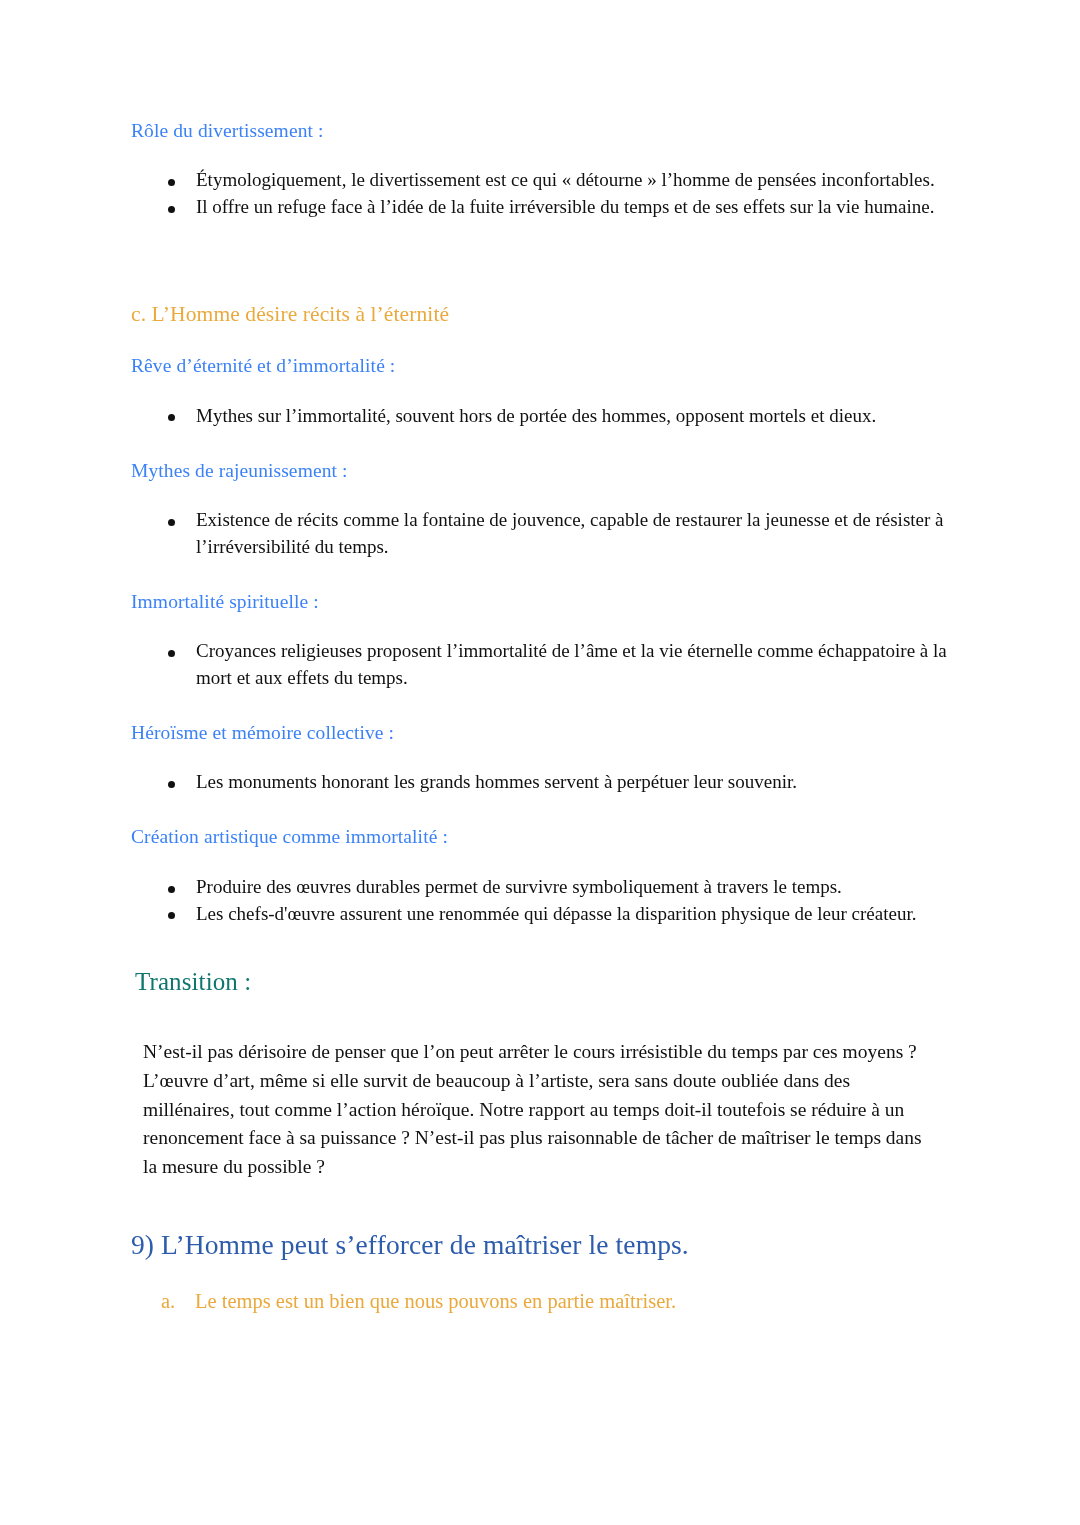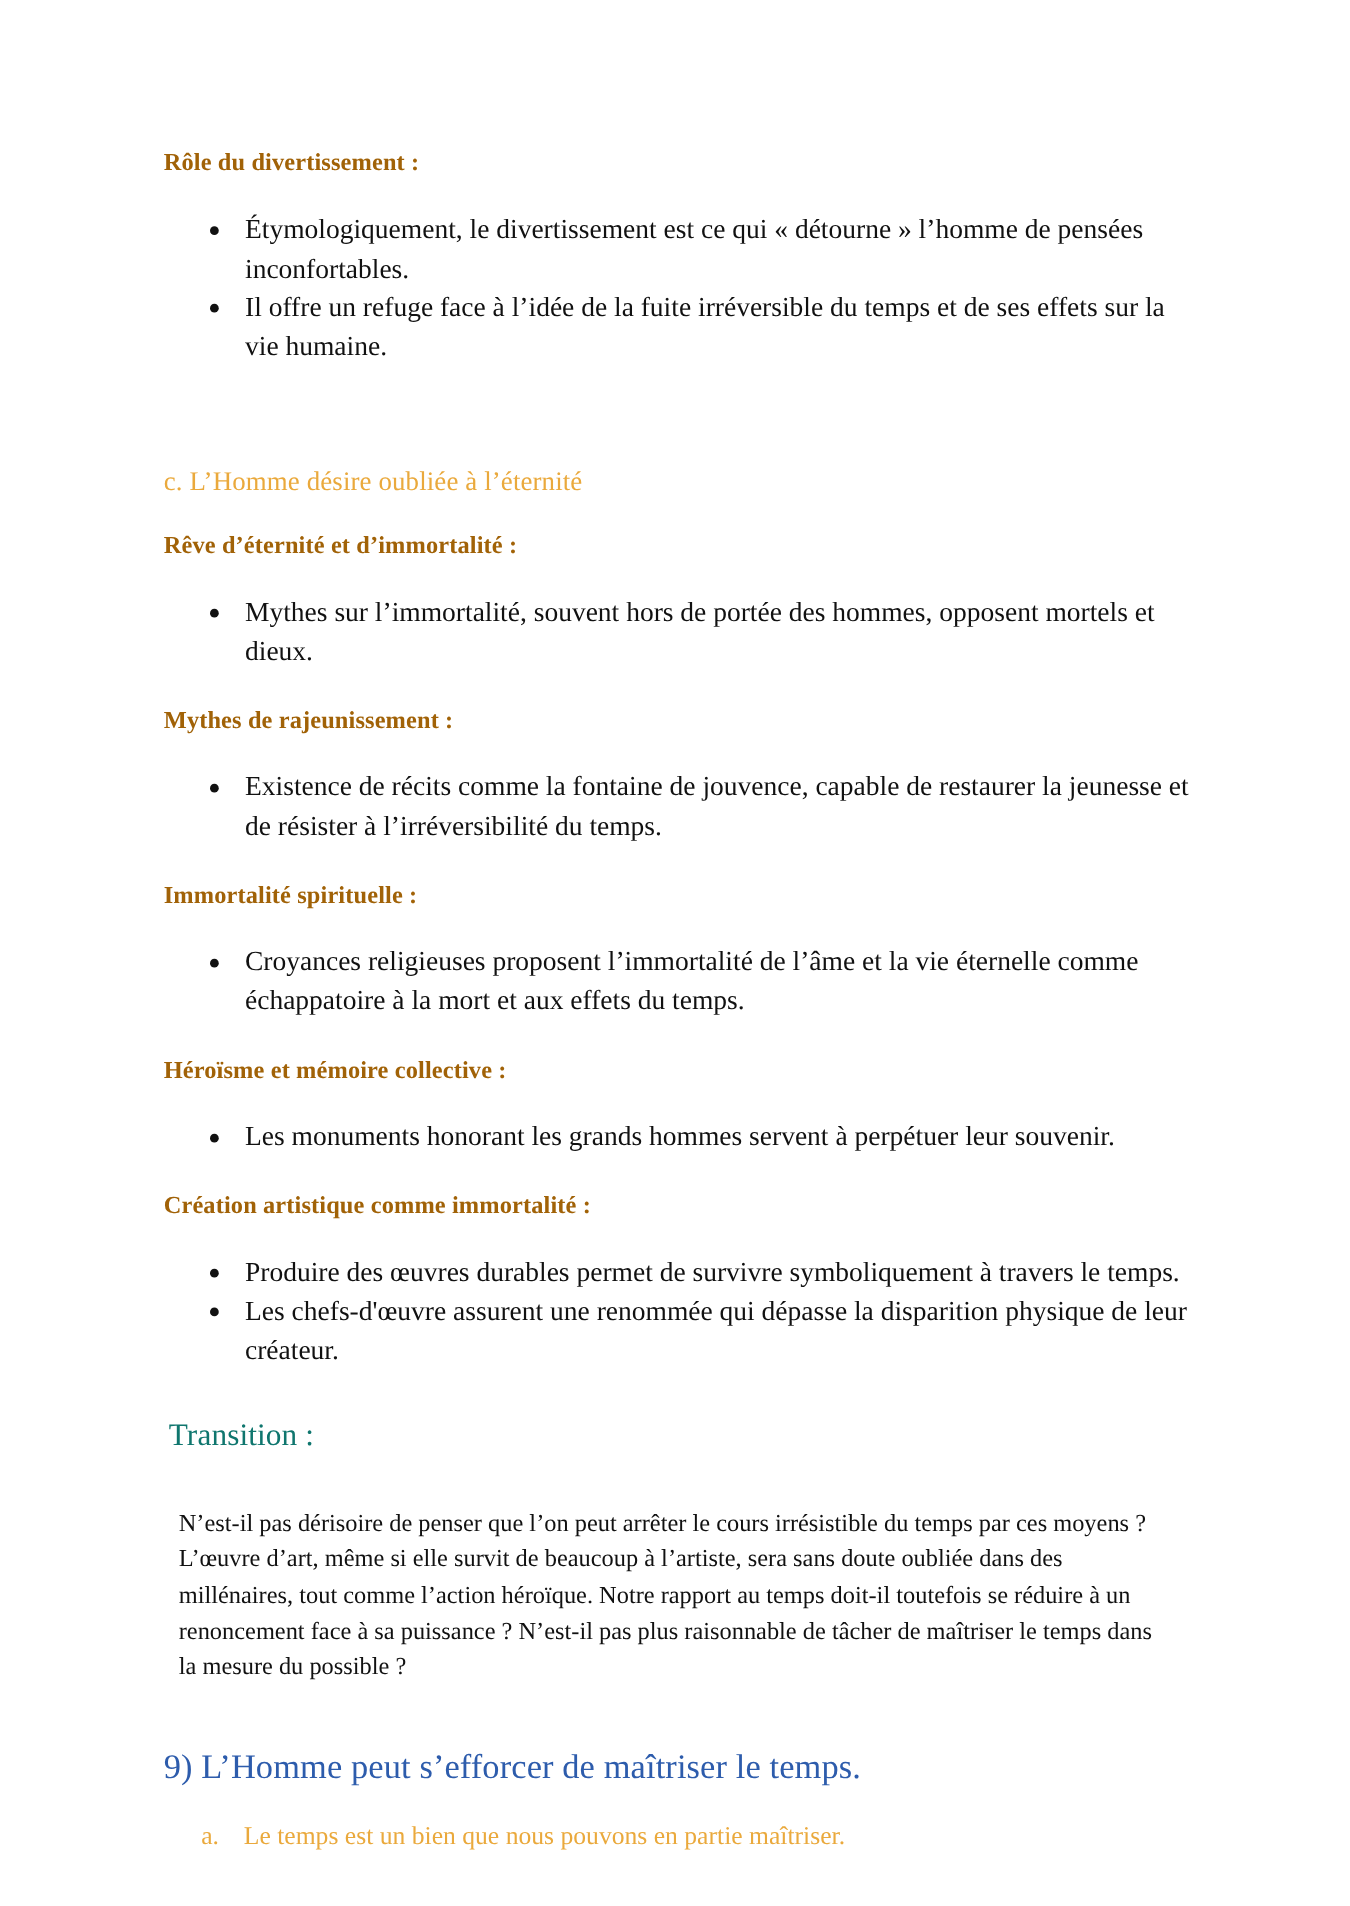--- a/index.html
+++ b/index.html
@@ -25,24 +25,24 @@
     box-sizing: border-box;
     padding: 118px 130px 0 131px;
   }
 
   .content {
     width: 820px;
   }
 
   
   .sub-heading {
-    font-weight: bold;
+    font-weight: normal;
     font-size: 19.5px;
     line-height: 1.3;
-    color: #a16207;
+    color: #3b82f6;
     margin: 0;
     letter-spacing: 0.1px;
   }
 
   .heading-orange {
     font-size: 21.5px;
     line-height: 1.3;
     color: #eaa93c;
     margin: 0;
     font-weight: normal;
@@ -70,21 +70,21 @@
   
   ul.bullets {
     list-style: none;
     margin: 0;
     padding: 0;
   }
 
   ul.bullets > li {
     position: relative;
     padding-left: 65px;
-    font-size: 22px;
+    font-size: 19px;
     line-height: 1.42;
     color: #111111;
     margin: 0;
   }
 
   ul.bullets > li::before {
     content: "";
     position: absolute;
     left: 37px;
     top: 0.62em;
@@ -139,21 +139,21 @@
 
     <div class="gap-24"></div>
 
     <ul class="bullets">
       <li>Étymologiquement, le divertissement est ce qui « détourne » l’homme de pensées inconfortables.</li>
       <li>Il offre un refuge face à l’idée de la fuite irréversible du temps et de ses effets sur la vie humaine.</li>
     </ul>
 
     <div class="gap-80"></div>
 
-    <h2 class="heading-orange">c. L’Homme désire oubliée à l’éternité</h2>
+    <h2 class="heading-orange">c. L’Homme désire récits à l’éternité</h2>
 
     <div class="gap-24"></div>
 
     <h3 class="sub-heading">Rêve d’éternité et d’immortalité :</h3>
 
     <div class="gap-24"></div>
 
     <ul class="bullets">
       <li>Mythes sur l’immortalité, souvent hors de portée des hommes, opposent mortels et dieux.</li>
     </ul>

